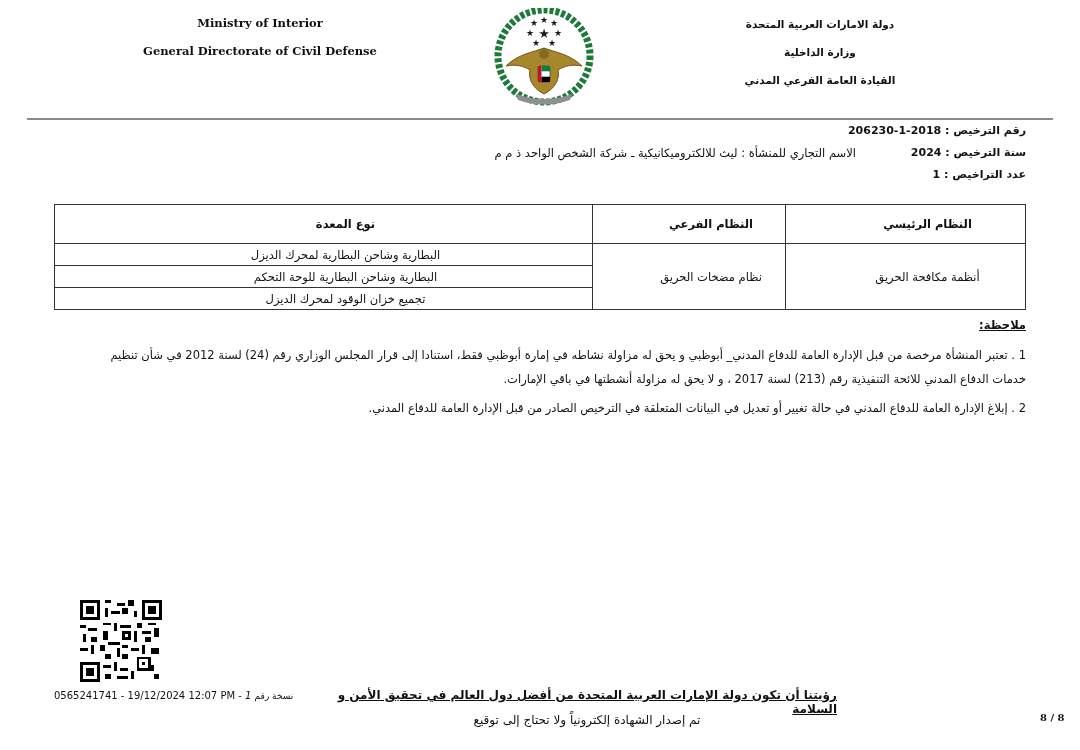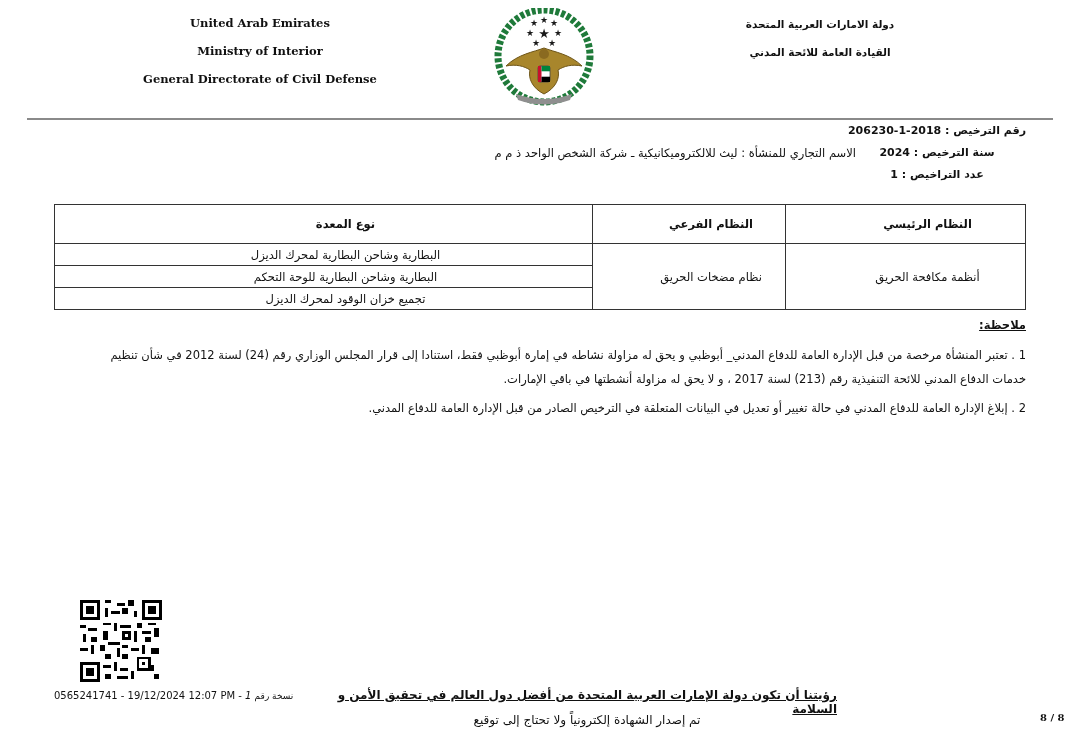--- a/index.html
+++ b/index.html
@@ -11,21 +11,21 @@
   .en-head div { height: 28px; line-height: 18px; }
 
   .ar-head { position: absolute; left: 720px; top: 14px; width: 200px; text-align: center;
     direction: rtl; font-weight: bold; font-size: 10.5px; }
   .ar-head div { height: 28px; line-height: 20px; }
 
   .emblem { position: absolute; left: 494px; top: 8px; width: 100px; height: 102px; }
 
   .rule { position: absolute; left: 27px; top: 118px; width: 1026px; height: 2px; background: #8a8a8a; }
 
-  .meta { position: absolute; right: 54px; top: 122px; direction: rtl; font-size: 11px; font-weight: bold; text-align: center; }
+  .meta { position: absolute; right: 54px; top: 122px; direction: rtl; font-size: 11px; font-weight: bold; }
   .meta .row { height: 22px; line-height: 18px; white-space: nowrap; }
   .meta .lbl { display: inline-block; }
   .trade { position: absolute; right: 224px; top: 144px; direction: rtl; font-size: 11.5px; white-space: nowrap; line-height: 18px; }
 
   table.sys { position: absolute; left: 54px; top: 204px; width: 972px; border-collapse: collapse; direction: rtl; font-size: 11.5px; }
   table.sys td, table.sys th { border: 1.5px solid #333; text-align: center; padding-left: 44px; }
   table.sys th { height: 39px; font-weight: bold; }
   table.sys td { height: 22px; }
   .col-main { width: 240px; }
   .col-sub { width: 193px; margin-top: 24px; }
@@ -41,21 +41,20 @@
   .footer-left .ar { direction: rtl; unicode-bidi: embed; font-size: 9px; }
   .vision { position: absolute; left: 337px; top: 688px; width: 500px; text-align: right; direction: rtl;
     font-size: 12px; font-weight: bold; text-decoration: underline; }
   .esign { position: absolute; left: 337px; top: 713px; width: 500px; text-align: center; direction: rtl; font-size: 12px; }
   .page-num { position: absolute; left: 1040px; top: 712px; font-family: "DejaVu Serif", serif; font-weight: bold; font-size: 10px; }
 </style>
 </head>
 <body>
 
 <div class="en-head">
-  <div>United Arab Emirates</div>
   <div>Ministry of Interior</div>
   <div>General Directorate of Civil Defense</div>
 </div>
 
 <svg class="emblem" viewBox="0 0 100 102">
   <ellipse cx="50" cy="48" rx="46" ry="46" fill="none" stroke="#1f7a3a" stroke-width="7" stroke-dasharray="4 2"></ellipse>
   <ellipse cx="50" cy="48" rx="38" ry="38" fill="#ffffff"></ellipse>
   <g fill="#1a1a1a" font-size="9" text-anchor="middle" font-family="DejaVu Sans, sans-serif">
     <text x="40" y="18">★</text>
       <text x="50" y="15">★</text>
@@ -70,21 +69,22 @@
   <circle cx="50" cy="46" r="5" fill="#8a6a20"></circle>
   <rect x="44" y="58" width="12" height="16" rx="2" fill="#fff" stroke="#444" stroke-width="0.8"></rect>
   <rect x="44" y="58" width="3.5" height="16" fill="#c8102e"></rect>
   <rect x="47.5" y="58" width="8.5" height="5.3" fill="#00843d"></rect>
   <rect x="47.5" y="68.7" width="8.5" height="5.3" fill="#000"></rect>
   <path d="M22 86 Q50 96 78 86 L76 92 Q50 101 24 92 Z" fill="#8f8f8f"></path>
 </svg>
 
 <div class="ar-head">
   <div>دولة الامارات العربية المتحدة</div>
-  <div>القيادة العامة للائحة المدني</div>
+  <div>وزارة الداخلية</div>
+  <div>القيادة العامة الفرعي المدني</div>
 </div>
 
 <div class="rule"></div>
 
 <div class="meta">
   <div class="row">
     <span class="lbl">رقم الترخيص :</span>
     <span>206230-1-2018</span>
   </div>
   <div class="row">

